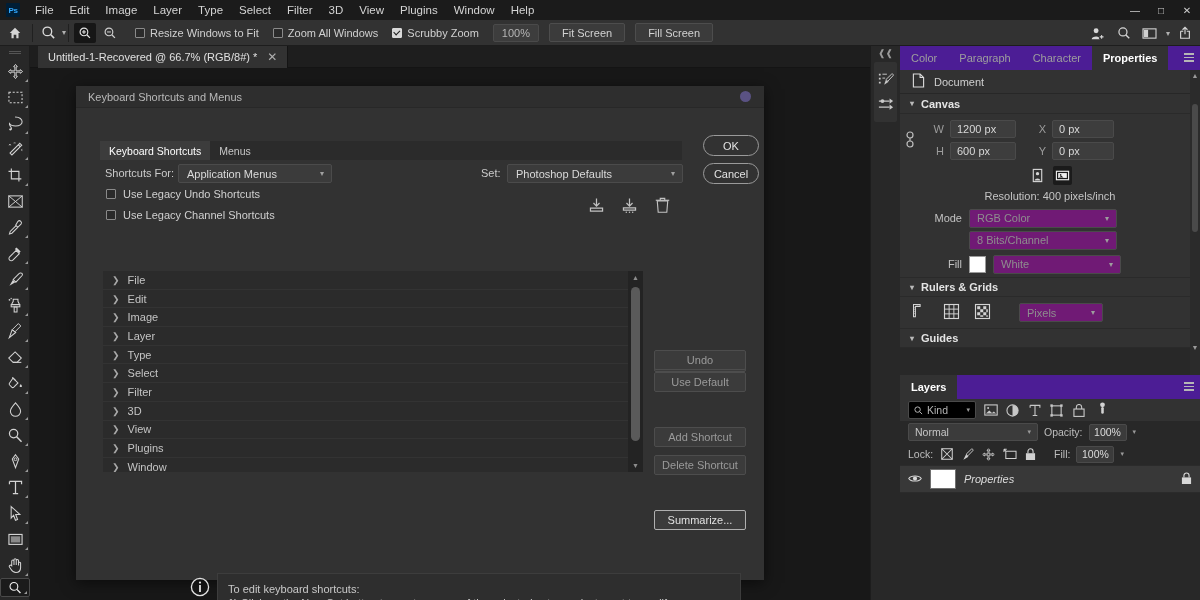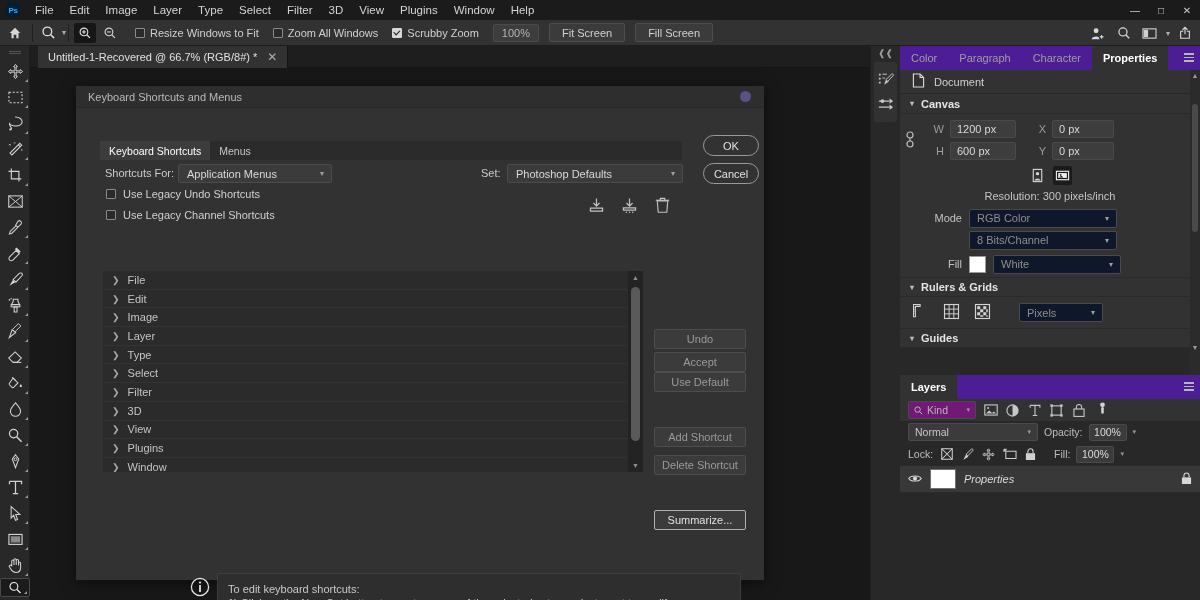--- a/index.html
+++ b/index.html
@@ -164,21 +164,21 @@
   .orient { display: flex; gap: 6px; justify-content: center; padding: 4px 0 3px; }
   .orient .ob {
     width: 19px; height: 19px; border-radius: 2px;
     display: flex; align-items: center; justify-content: center; background: transparent;
   }
   .orient .ob.on { background: #1b1b1b; }
   .res-line { text-align: center; font-size: 11px; color: #c4c4c4; padding: 2px 0 5px; }
   .mrow { display:flex; align-items:center; padding: 0 10px 0 0; height: 22px; gap: 7px; }
   .mlbl { font-size: 11px; color: #c2c2c2; width: 62px; text-align: right; }
   .sel {
-    flex: 1; height: 19px; background: #0f172a; border: 1px solid #4a4a4a; border-radius: 2px;
+    flex: 1; height: 19px; background: #701a75; border: 1px solid #4a4a4a; border-radius: 2px;
     display: flex; align-items: center; padding: 0 7px; font-size: 11px; color: #8e8e8e;
     position: relative;
   }
   .sel .cv { position: absolute; right: 7px; font-size: 8px; color: #9e9e9e; }
   .fill-sw { width: 17px; height: 17px; background: #fff; border: 1px solid #9a9a9a; }
   .rg-icons { display: flex; align-items: center; gap: 14px; padding: 6px 0 6px 12px; }
   .rg-icons .sel { flex: none; width: 84px; margin-left: 14px; }
 
   .panel-scroll {
     position: absolute; right: 0; top: 24px; width: 10px; bottom: 0;
@@ -186,21 +186,21 @@
   }
   .panel-scroll .thumb { position: absolute; left: 2px; top: 34px; width: 6px; height: 128px;
     background: #4a4a4a; border-radius: 3px; }
   .panel-scroll .ar { position: absolute; left: 0; width: 10px; height: 12px; text-align: center;
     font-size: 7px; color: #9a9a9a; line-height: 12px; }
 
   
   .layers { position: absolute; left: 900px; top: 375px; width: 300px; height: 225px; background: #282828; }
   .lrow1 { height: 22px; display: flex; align-items: center; padding: 0 8px; gap: 7px; background: #323232; }
   .kindsel {
-    width: 68px; height: 18px; background: #701a75; border: 1px solid #4a4a4a; border-radius: 2px;
+    width: 68px; height: 18px; background: #000000; border: 1px solid #4a4a4a; border-radius: 2px;
     display: flex; align-items: center; gap: 4px; padding: 0 5px; font-size: 10.5px; color: #b4b4b4;
     position: relative;
   }
   .kindsel .cv { position: absolute; right: 5px; font-size: 7px; color: #9a9a9a; }
   .licon { width: 15px; height: 16px; display:flex; align-items:center; justify-content:center; }
   .lrow2 { height: 22px; display: flex; align-items: center; padding: 0 8px; gap: 6px; }
   .blendsel {
     width: 130px; height: 18px; background: #3b3b3b; border: 1px solid #4a4a4a; border-radius: 2px;
     display: flex; align-items: center; padding: 0 6px; font-size: 10.5px; color: #c6c6c6; position: relative;
   }
@@ -650,21 +650,21 @@
         <div class="ob on">
           <svg width="15" height="15" viewBox="0 0 16 16">
               <rect x="1.5" y="3.5" width="13" height="9" fill="none" stroke="#f0f0f0" stroke-width="1.2"></rect>
               <rect x="3.4" y="5.4" width="9.2" height="5.2" fill="#f0f0f0"></rect>
               <circle cx="6" cy="7.4" r="0.9" fill="#1b1b1b"></circle>
               <path d="M4.2 10.2 l2.6-2 l2.2 2z" fill="#1b1b1b"></path>
             </svg>
         </div>
       </div>
 
-      <div class="res-line">Resolution: 300 pixels/inch</div>
+      <div class="res-line">Resolution: 400 pixels/inch</div>
 
       <div class="mrow">
         <span class="mlbl">Mode</span>
         <span class="sel" style="max-width:148px">
           <span>RGB Color</span>
           <span class="cv">▾</span>
         </span>
       </div>
       <div class="mrow">
         <span class="mlbl"></span>
@@ -972,21 +972,21 @@
             <span>Window</span>
           </div>
       </div>
       <div class="tree-sb">
         <div class="ar" style="top:0">▲</div>
         <div class="thumb"></div>
         <div class="ar" style="top:188px">▼</div>
       </div>
 
       <div class="colbtn" style="top:209px;margin-top:36px;">Accept</div>
-      <div class="colbtn" style="top:222px;">Undo</div>
+      <div class="colbtn" style="top:243px;">Undo</div>
       <div class="colbtn" style="top:265px;">Use Default</div>
       <div class="colbtn" style="top:320px;">Add Shortcut</div>
       <div class="colbtn" style="top:348px;">Delete Shortcut</div>
       <div class="colbtn enabled outlined" style="top:403px;">Summarize...</div>
 
       <div class="infoicon">
         <svg width="20" height="20" viewBox="0 0 20 20">
             <circle cx="10" cy="10" r="8.6" fill="none" stroke="#e2e2e2" stroke-width="1.3"></circle>
             <circle cx="10" cy="5.6" r="1.1" fill="#e2e2e2"></circle>
             <rect x="9.1" y="8" width="1.8" height="7" fill="#e2e2e2"></rect>

